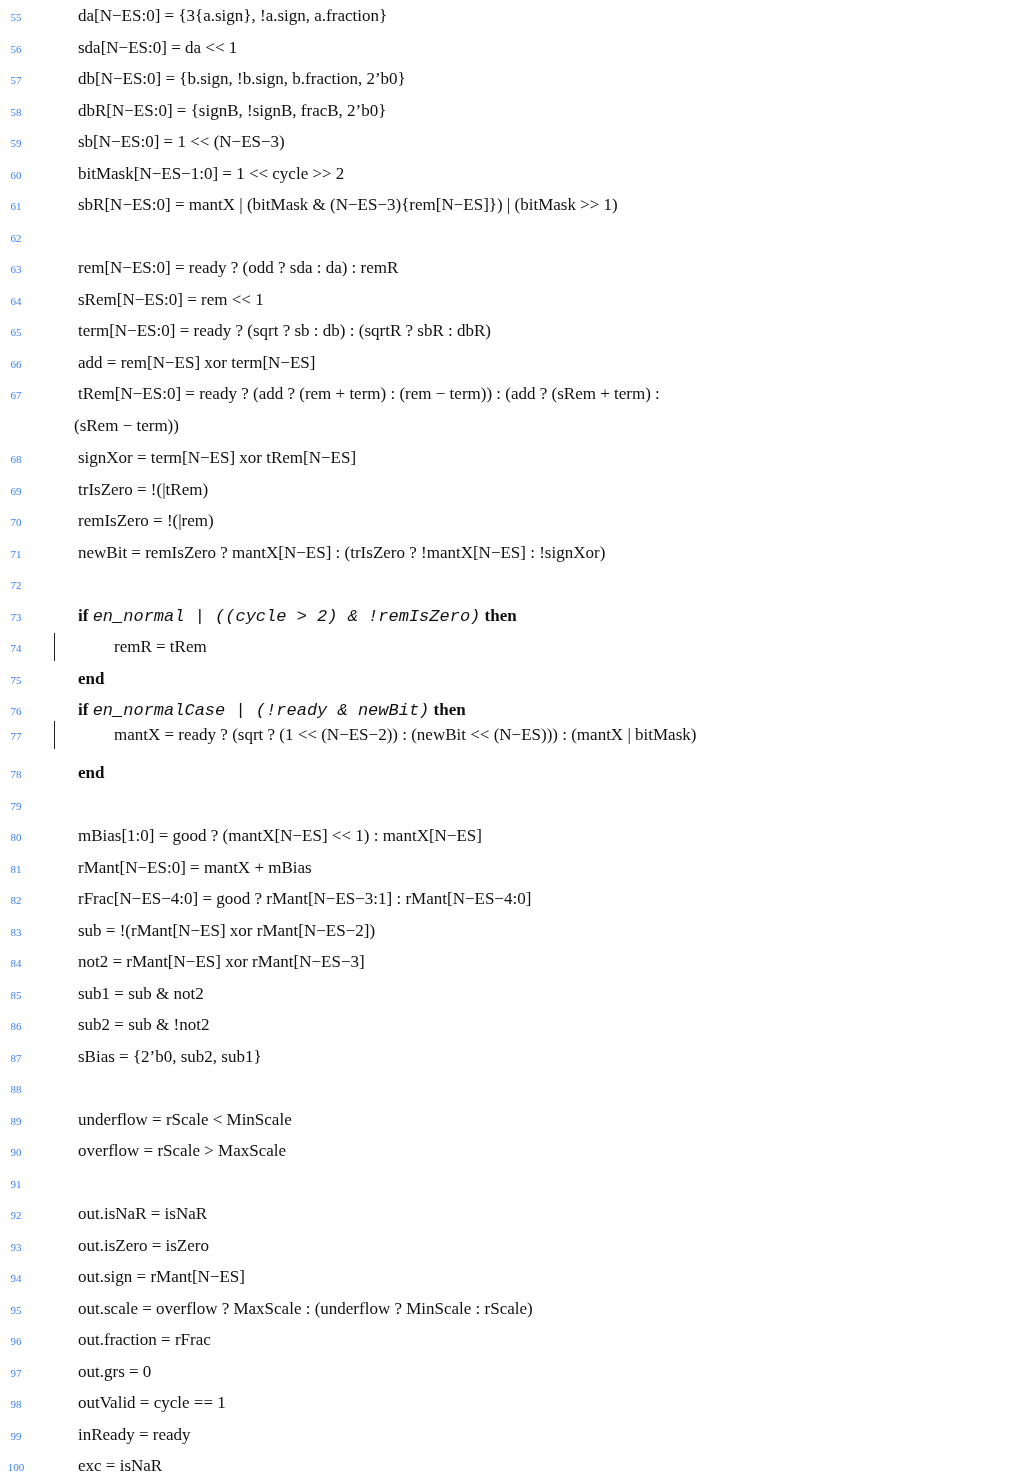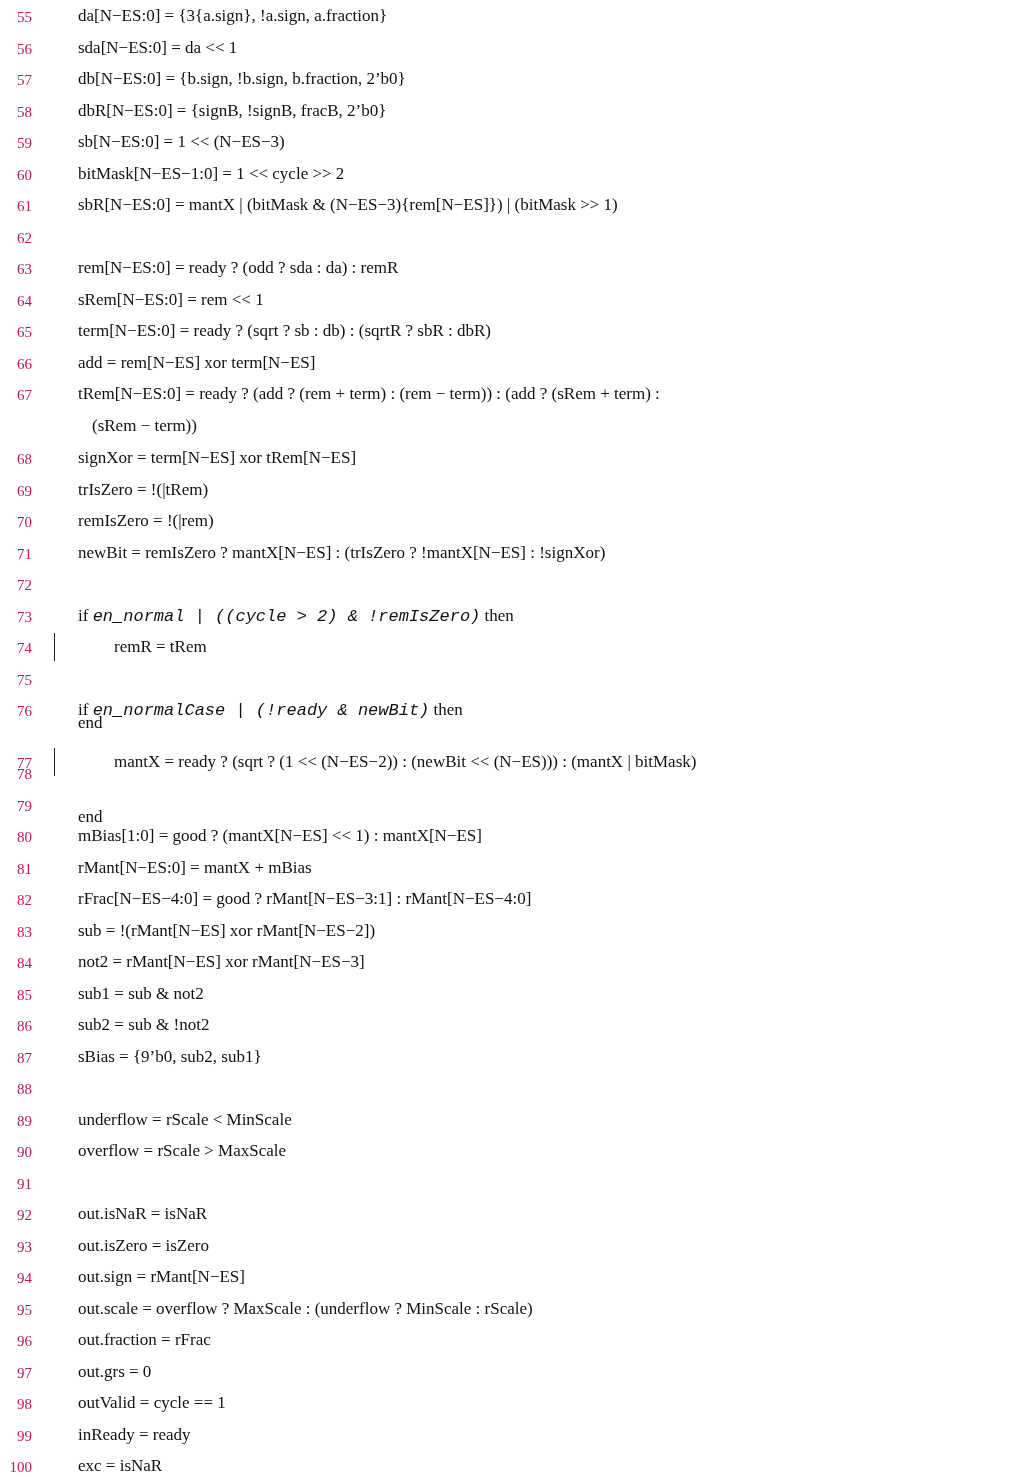--- a/index.html
+++ b/index.html
@@ -7,33 +7,33 @@
     width: 1010px; height: 1477px; position: relative; overflow: hidden;
     font-family: "DejaVu Serif", "Liberation Serif", serif;
     color: #111111;
   }
   .algo { position: absolute; left: 0; top: 0; width: 1010px; }
   .row {
     position: absolute; left: 0; width: 1010px; height: 31px;
     white-space: nowrap;
   }
   .ln {
-    position: absolute; left: 0; width: 32px; text-align: right;
+    position: absolute; left: 0; width: 32px; text-align: center;
     font-family: "Liberation Serif", serif;
-    font-size: 15px; line-height: 31px; color: #be185d;
+    font-size: 11px; line-height: 31px; color: #3b82f6;
     top: 2px;
   }
   .code {
     position: absolute; left: 78px;
     font-family: "Liberation Serif", serif;
     font-size: 17px; line-height: 31px;
   }
   .code.indent1 { left: 114px; }
-  .code.cont { left: 92px; }
-  .kw { font-weight: normal; margin-top: 44px; }
+  .code.cont { left: 74px; }
+  .kw { font-weight: bold; }
   .cond { font-style: italic; font-family: Liberation Mono, monospace; }
   .bar {
     position: absolute; left: 54px; top: 2px; width: 1px; height: 28px;
     background: #222;
   }
 </style>
 </head>
 <body>
 
 <div class="algo">
@@ -144,21 +144,21 @@
   <div class="row" style="top:662.5px">
     <span class="ln">75</span>
     <span class="code kw">end</span>
   </div>
 
   <div class="row" style="top:694px">
     <span class="ln">76</span>
     <span class="code"><span class="kw">if</span> <span class="cond">en_normalCase | (!ready &amp; newBit)</span> <span class="kw">then</span></span>
   </div>
 
-  <div class="row" style="top:746px">
+  <div class="row" style="top:719px">
     <span class="ln">77</span>
     <span class="bar"></span>
     <span class="code indent1">mantX = ready ? (sqrt ? (1 &lt;&lt; (N−ES−2)) : (newBit &lt;&lt; (N−ES))) : (mantX | bitMask)</span>
   </div>
 
   <div class="row" style="top:757px">
     <span class="ln">78</span>
     <span class="code kw">end</span>
   </div>
 
@@ -196,21 +196,21 @@
     <span class="code">sub1 = sub &amp; not2</span>
   </div>
 
   <div class="row" style="top:1009px">
     <span class="ln">86</span>
     <span class="code">sub2 = sub &amp; !not2</span>
   </div>
 
   <div class="row" style="top:1040.5px">
     <span class="ln">87</span>
-    <span class="code">sBias = {9’b0, sub2, sub1}</span>
+    <span class="code">sBias = {2’b0, sub2, sub1}</span>
   </div>
 
   <div class="row" style="top:1072px">
     <span class="ln">88</span>
   </div>
 
   <div class="row" style="top:1103.5px">
     <span class="ln">89</span>
     <span class="code">underflow = rScale &lt; MinScale</span>
   </div>

